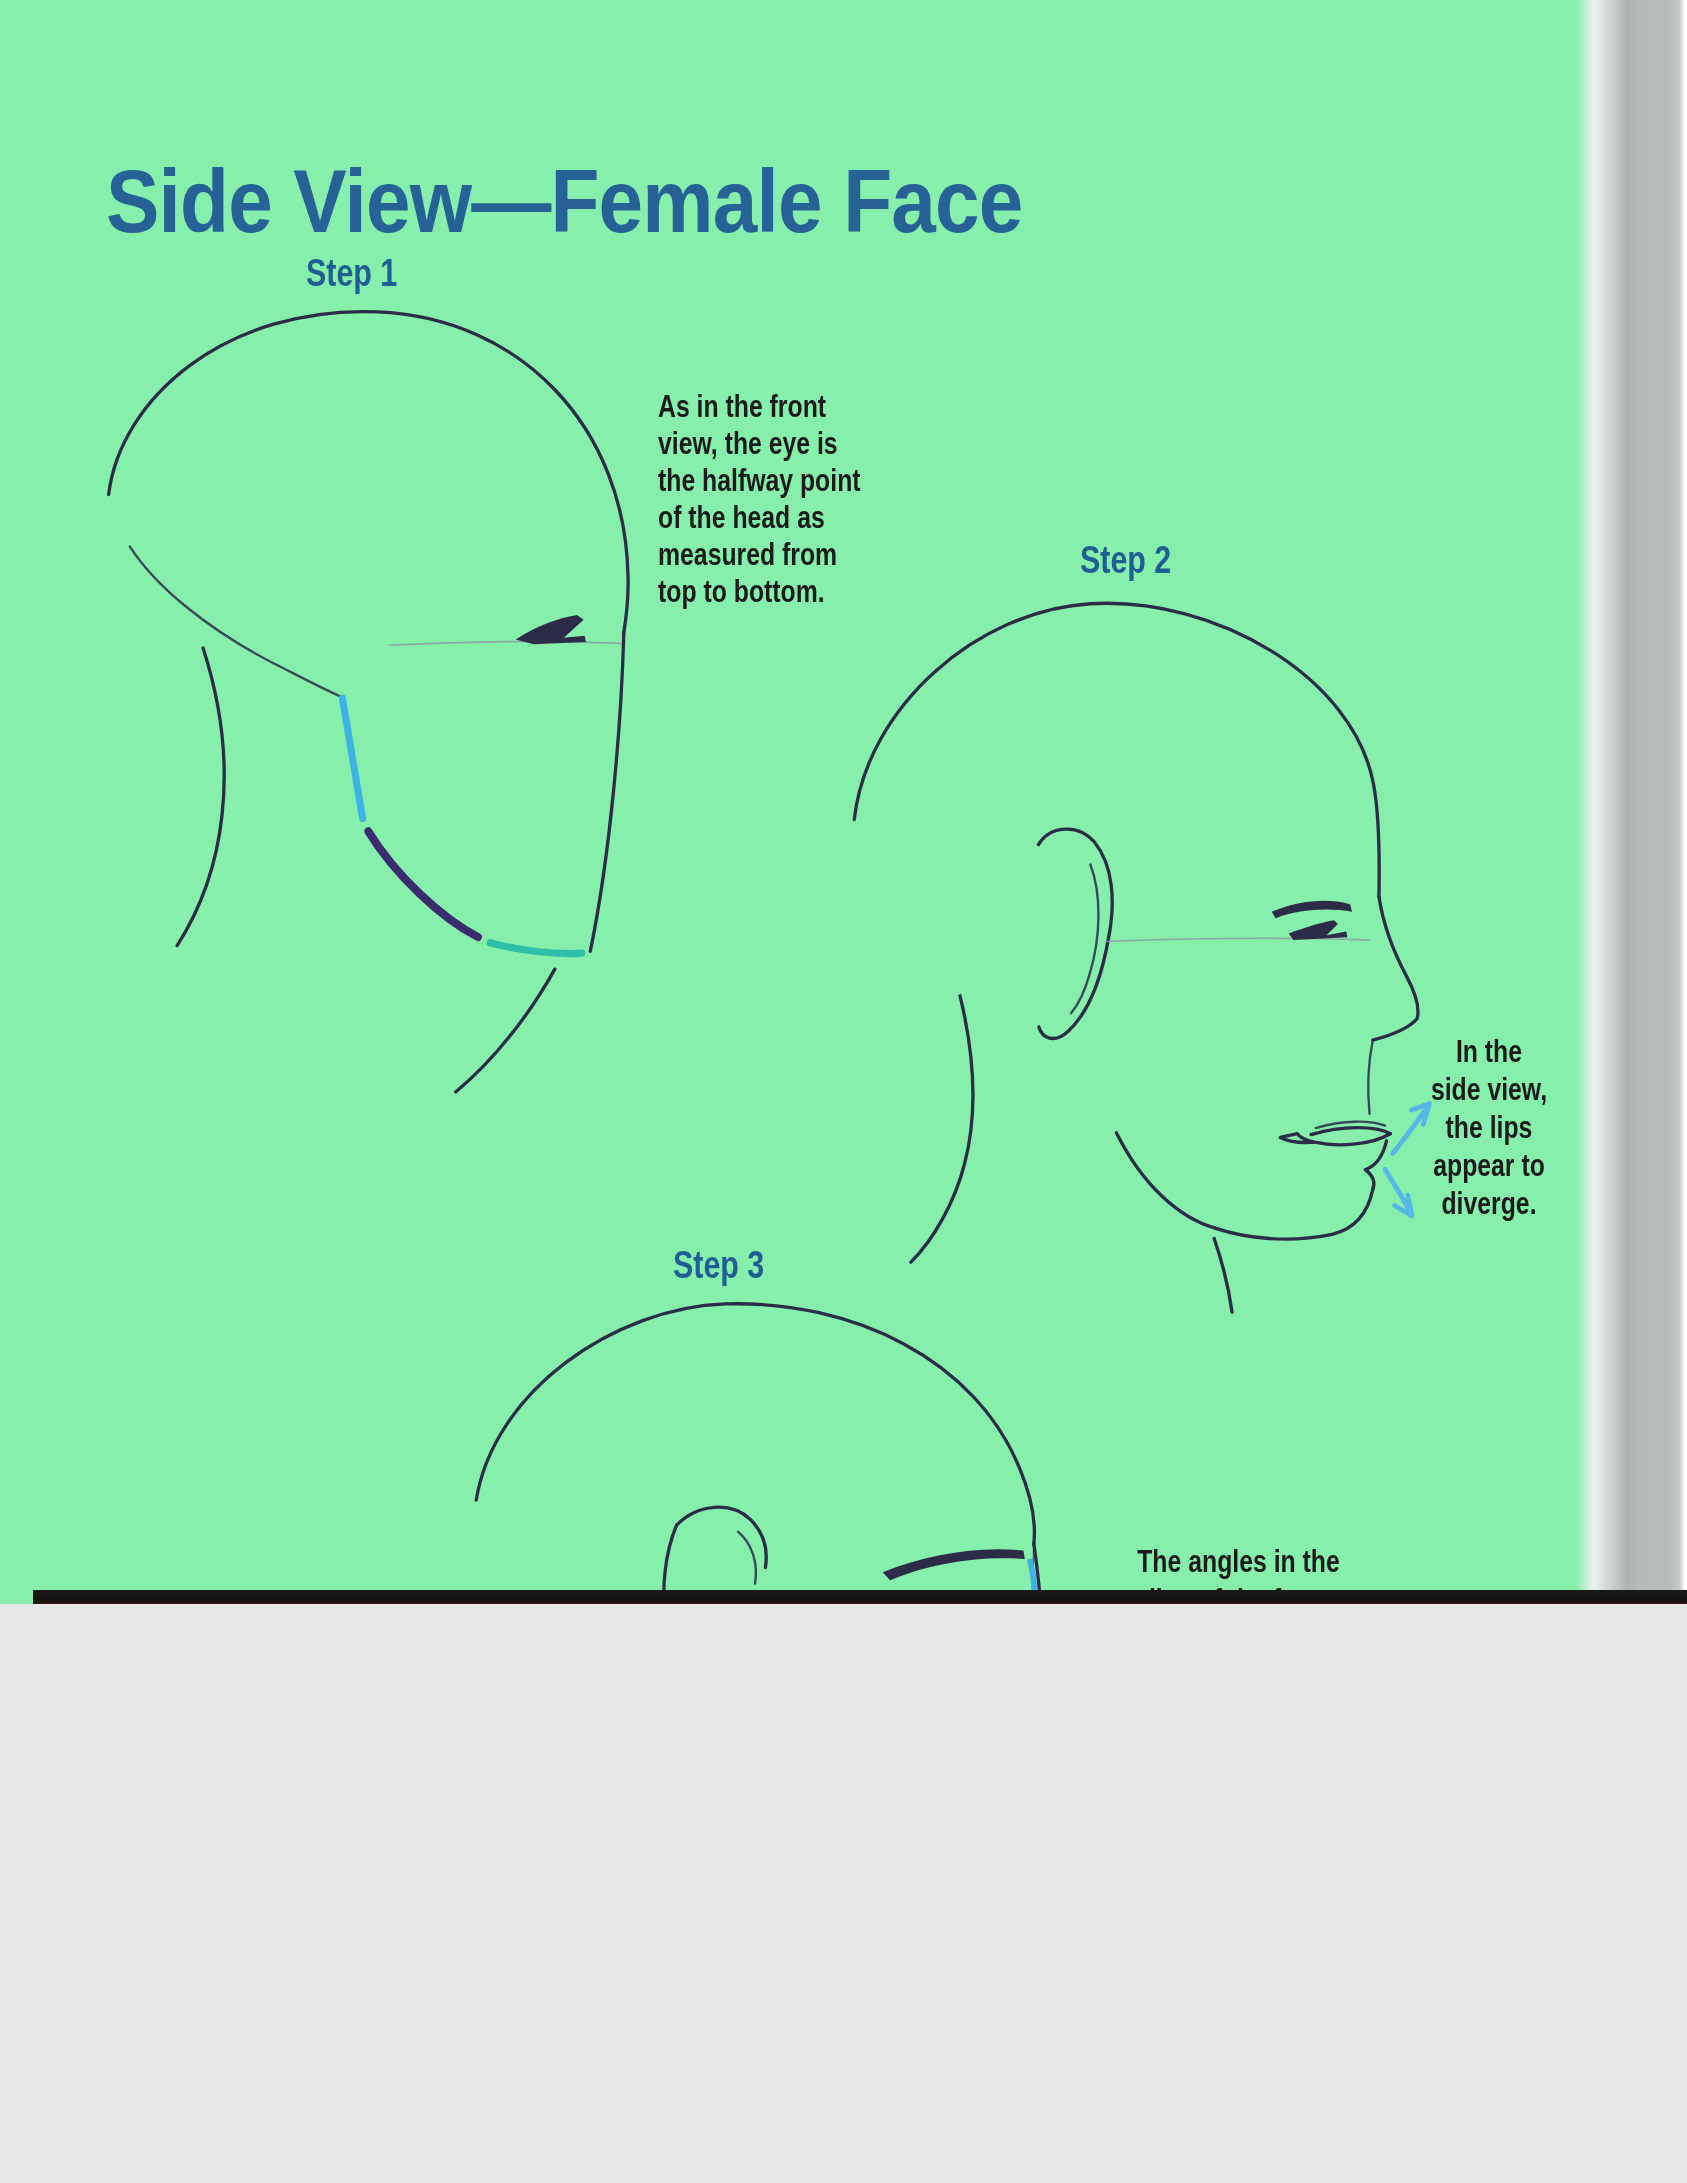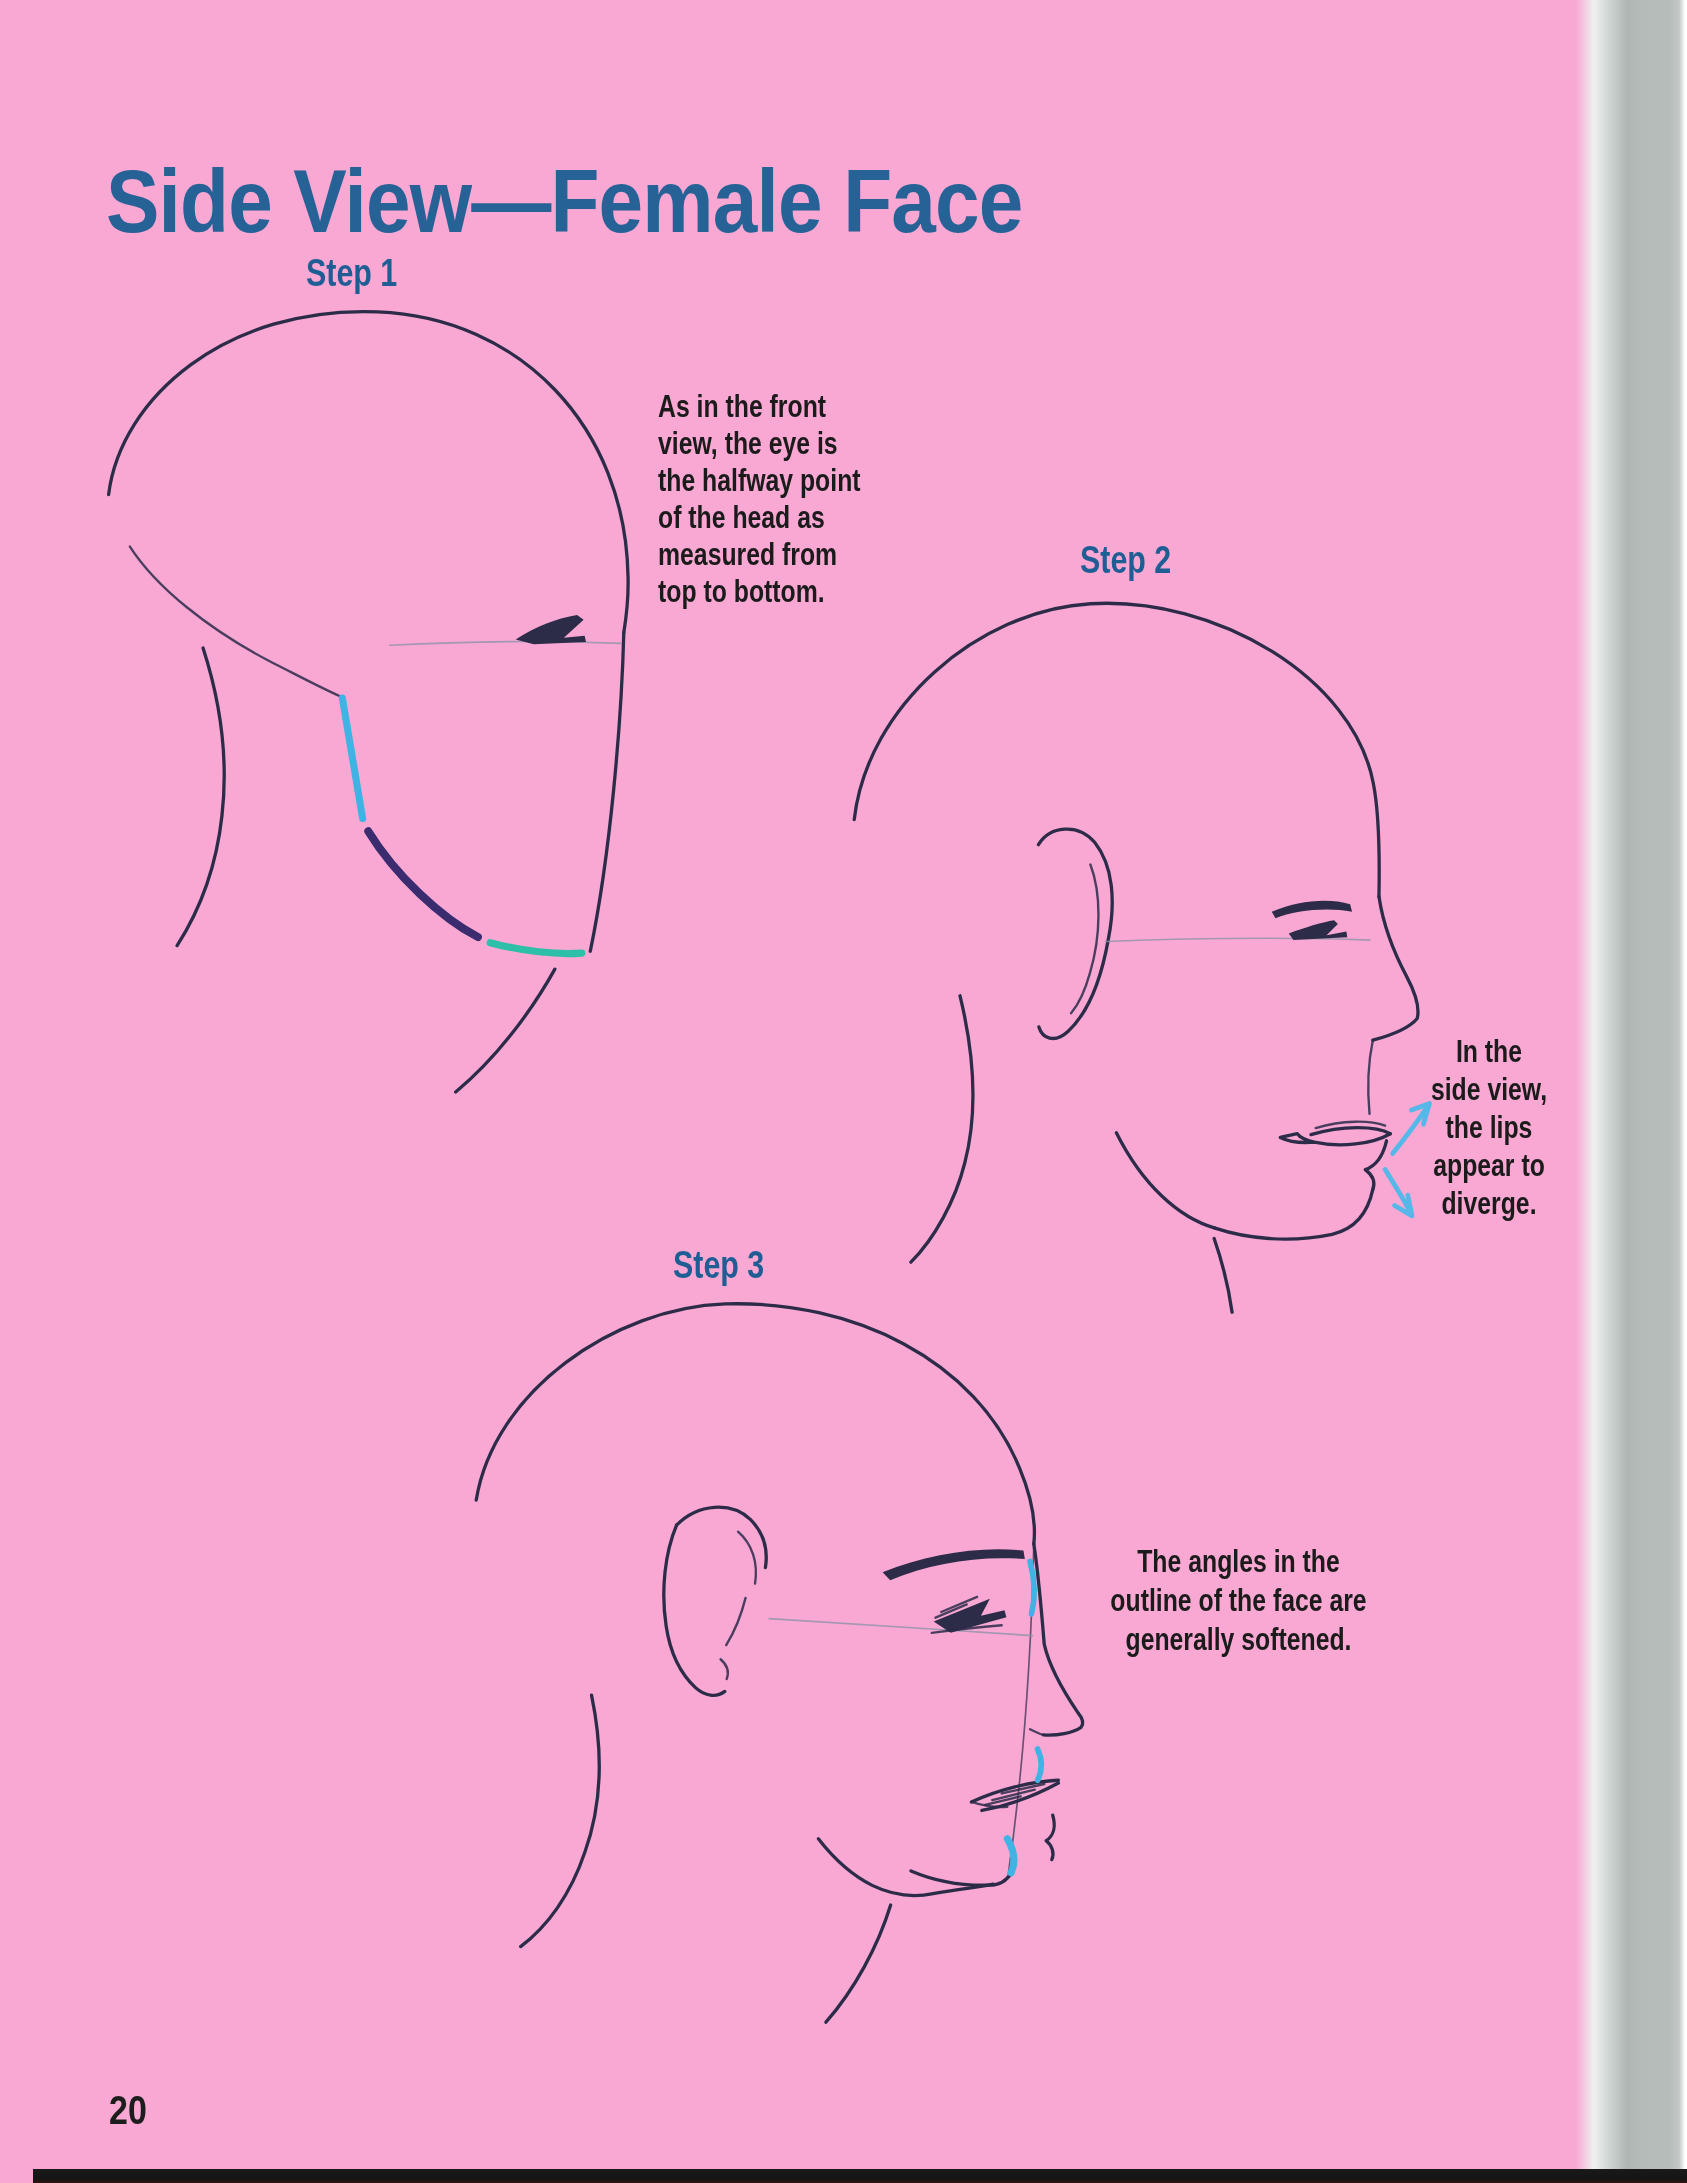--- a/index.html
+++ b/index.html
@@ -1,18 +1,18 @@
 <!DOCTYPE html>
 <html style="--title_blue: #266295; --label_blue: #1e5e94; --text_ink: #1b1b1b; --line_ink: #2c2c49; --guide_gray: #8d93a8; --cyan: #3fb4e4; --navy: #3a2c6e; --teal: #2dbfa7; --arrow_blue: #55b8e8; --edge_gray: #b4bbb9; --bar_black: #141414;font-size:7.6px"><head>
 <meta charset="utf-8">
 <style>
   html,body{margin:0;padding:0;background:#e8e8e8;}
   .page{
-    position:relative; width:1687px; height:2183px;
-    background:#f9a8d4; overflow:hidden;
+    position:relative; width:1687px; height:1604px;
+    background:#86efac; overflow:hidden;
     font-family:"Liberation Sans", sans-serif;
     color:#1b1b1b;
   }
   
   .edge-strip{
     position:absolute; top:0; right:0; width:111px; height:2183px;
     background:linear-gradient(to right,
       rgba(255,255,255,0) 0%, #eef1f0 16%, #c6cdcb 34%, #aeb5b3 46%,
       #b4bbb9 58%, #b6bdbb 84%, #c3c8c6 93%, #ffffff 98%, #ffffff 100%);
   }

